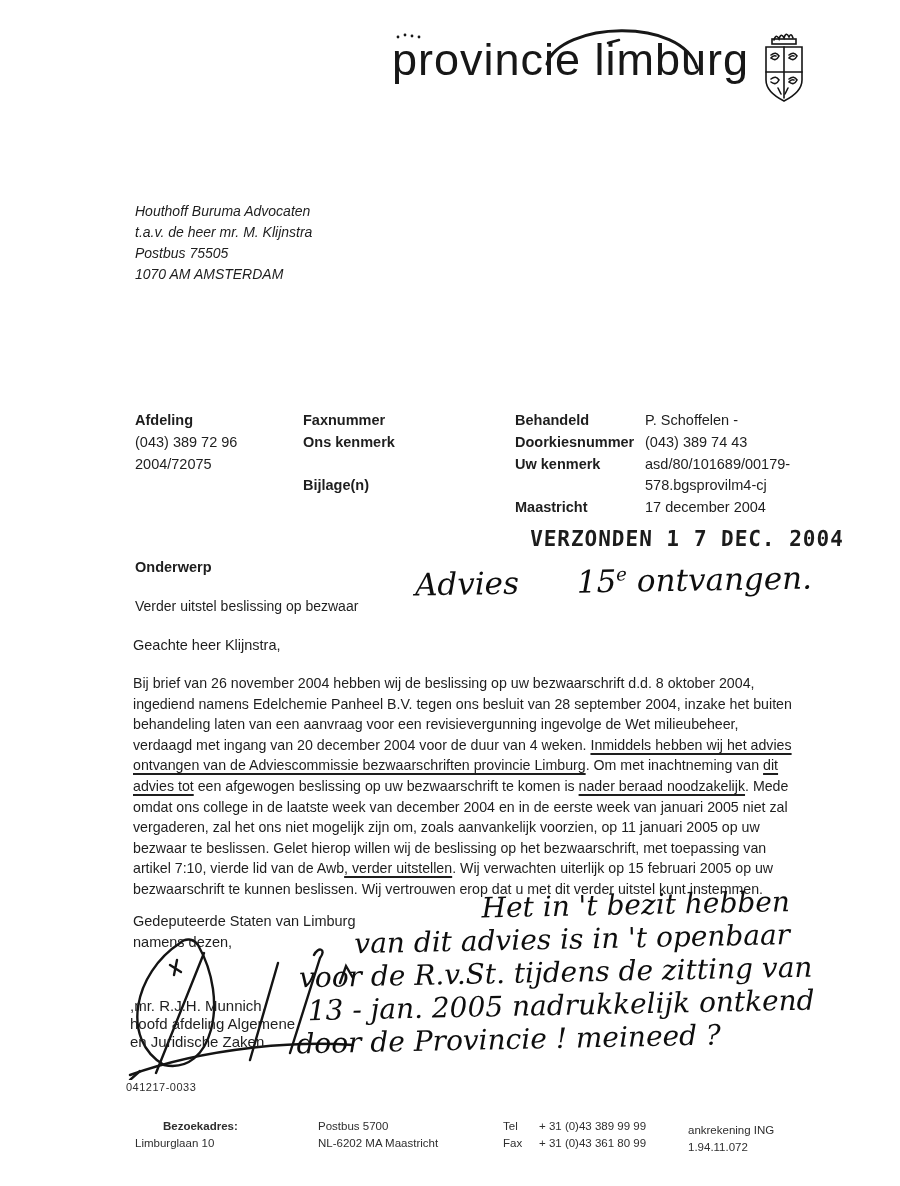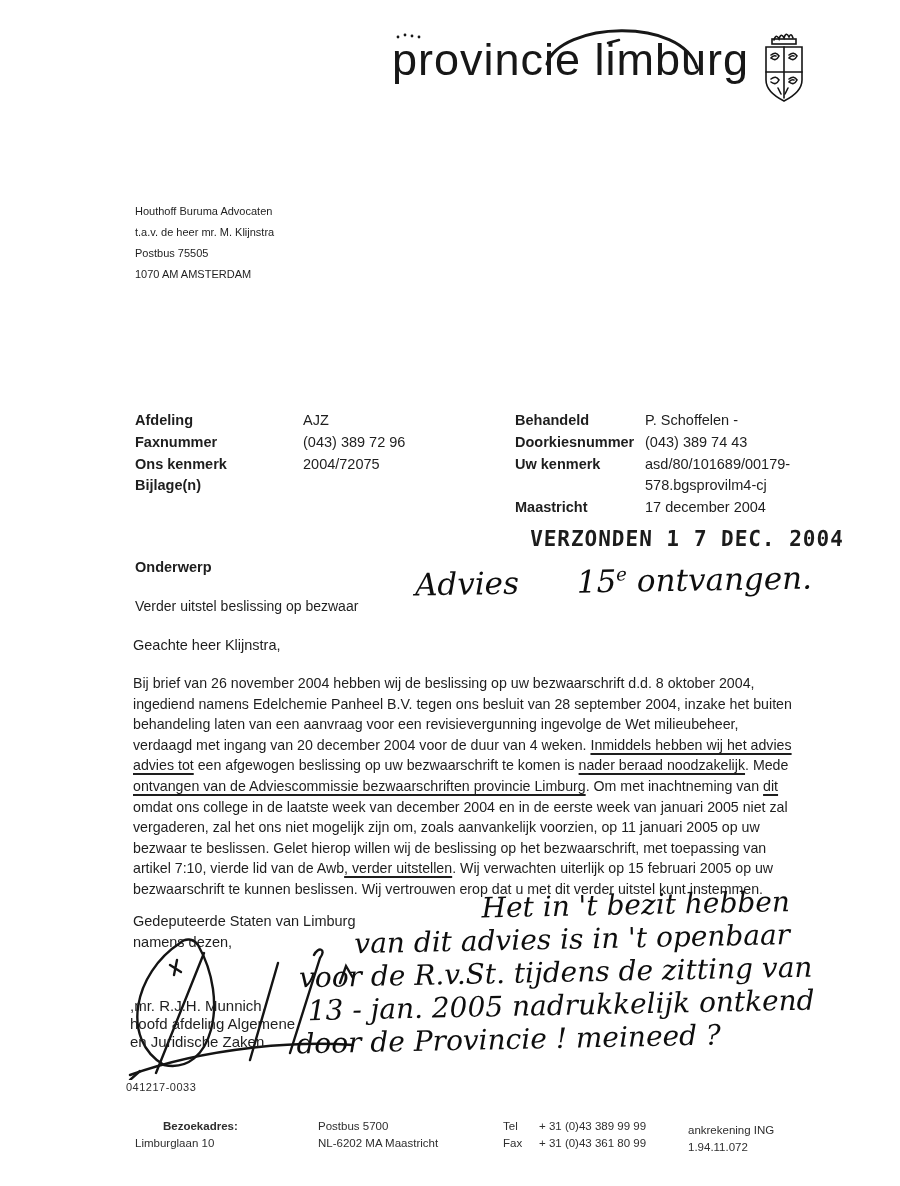--- a/index.html
+++ b/index.html
@@ -7,21 +7,21 @@
        font-family:"Liberation Sans",sans-serif;color:#1e1e1e;overflow:hidden;}
   .abs{position:absolute;}
   .nowrap{white-space:nowrap;}
 
   
   #logo-text{left:392px;top:34px;font-size:45px;letter-spacing:1px;color:#171717;}
   #logo-decor{left:390px;top:16px;}
   #coat-of-arms{left:758px;top:26px;}
 
   
-  #recipient{left:135px;top:201px;font-size:11px;line-height:21px;}
+  #recipient{left:135px;top:201px;font-size:14px;line-height:21px;font-style:italic;}
 
   
   .meta{font-size:14.5px;line-height:21.8px;}
   #meta-left{left:135px;top:410px;display:grid;grid-template-columns:168px 1fr;width:370px;}
   #meta-right{left:515px;top:410px;display:grid;grid-template-columns:130px 1fr;width:372px;}
   .meta .lbl{font-weight:bold;}
 
   
   #stamp{left:530px;top:527px;font-family:"DejaVu Sans Mono",monospace;font-weight:bold;
          font-size:21px;letter-spacing:1px;color:#1c1c1c;transform:skewX(-2deg) scaleY(1.05);}
@@ -98,21 +98,20 @@
 
 <div class="abs" id="recipient">
   <div>Houthoff Buruma Advocaten</div>
   <div>t.a.v. de heer mr. M. Klijnstra</div>
   <div>Postbus 75505</div>
   <div>1070 AM AMSTERDAM</div>
 </div>
 
 <div class="abs meta" id="meta-left">
   <div class="lbl">Afdeling</div>
-  <div class="nowrap">AJZ</div>
   <div class="lbl">Faxnummer</div>
   <div class="nowrap">(043) 389 72 96</div>
   <div class="lbl">Ons kenmerk</div>
   <div class="nowrap">2004/72075</div>
   <div class="lbl"></div>
   <div class="nowrap"></div>
   <div class="lbl">Bijlage(n)</div>
   <div class="nowrap"></div>
 </div>
 
@@ -138,22 +137,22 @@
   <span>Advies</span><span class="gap"><span>15</span><sup>e</sup> <span>ontvangen.</span></span>
 </div>
 
 <div class="abs" id="salutation">Geachte heer Klijnstra,</div>
 
 <div class="abs" id="body-paragraph">
     <div class="body-line"><span>Bij brief van 26 november 2004 hebben wij de beslissing op uw bezwaarschrift d.d. 8 oktober 2004,</span></div>
     <div class="body-line"><span>ingediend namens Edelchemie Panheel B.V. tegen ons besluit van 28 september 2004, inzake het buiten</span></div>
     <div class="body-line"><span>behandeling laten van een aanvraag voor een revisievergunning ingevolge de Wet milieubeheer,</span></div>
     <div class="body-line"><span>verdaagd met ingang van 20 december 2004 voor de duur van 4 weken. </span><span class="u">Inmiddels hebben wij het advies</span></div>
+    <div class="body-line"><span class="u">ontvangen van de Adviescommissie bezwaarschriften provincie Limburg</span><span>. Om met inachtneming van </span><span class="u">dit</span></div>
     <div class="body-line"><span class="u">advies tot</span><span> een afgewogen beslissing op uw bezwaarschrift te komen is </span><span class="u">nader beraad noodzakelijk</span><span>. Mede</span></div>
-    <div class="body-line"><span class="u">ontvangen van de Adviescommissie bezwaarschriften provincie Limburg</span><span>. Om met inachtneming van </span><span class="u">dit</span></div>
     <div class="body-line"><span>omdat ons college in de laatste week van december 2004 en in de eerste week van januari 2005 niet zal</span></div>
     <div class="body-line"><span>vergaderen, zal het ons niet mogelijk zijn om, zoals aanvankelijk voorzien, op 11 januari 2005 op uw</span></div>
     <div class="body-line"><span>bezwaar te beslissen. Gelet hierop willen wij de beslissing op het bezwaarschrift, met toepassing van</span></div>
     <div class="body-line"><span>artikel 7:10, vierde lid van de Awb</span><span class="u">, verder uitstellen</span><span>. Wij verwachten uiterlijk op 15 februari 2005 op uw</span></div>
     <div class="body-line"><span>bezwaarschrift te kunnen beslissen. Wij vertrouwen erop dat u met dit verder uitstel kunt instemmen.</span></div>
   </div>
 
 <div class="abs" id="closing">
   <div>Gedeputeerde Staten van Limburg</div>
   <div>namens dezen,</div>

